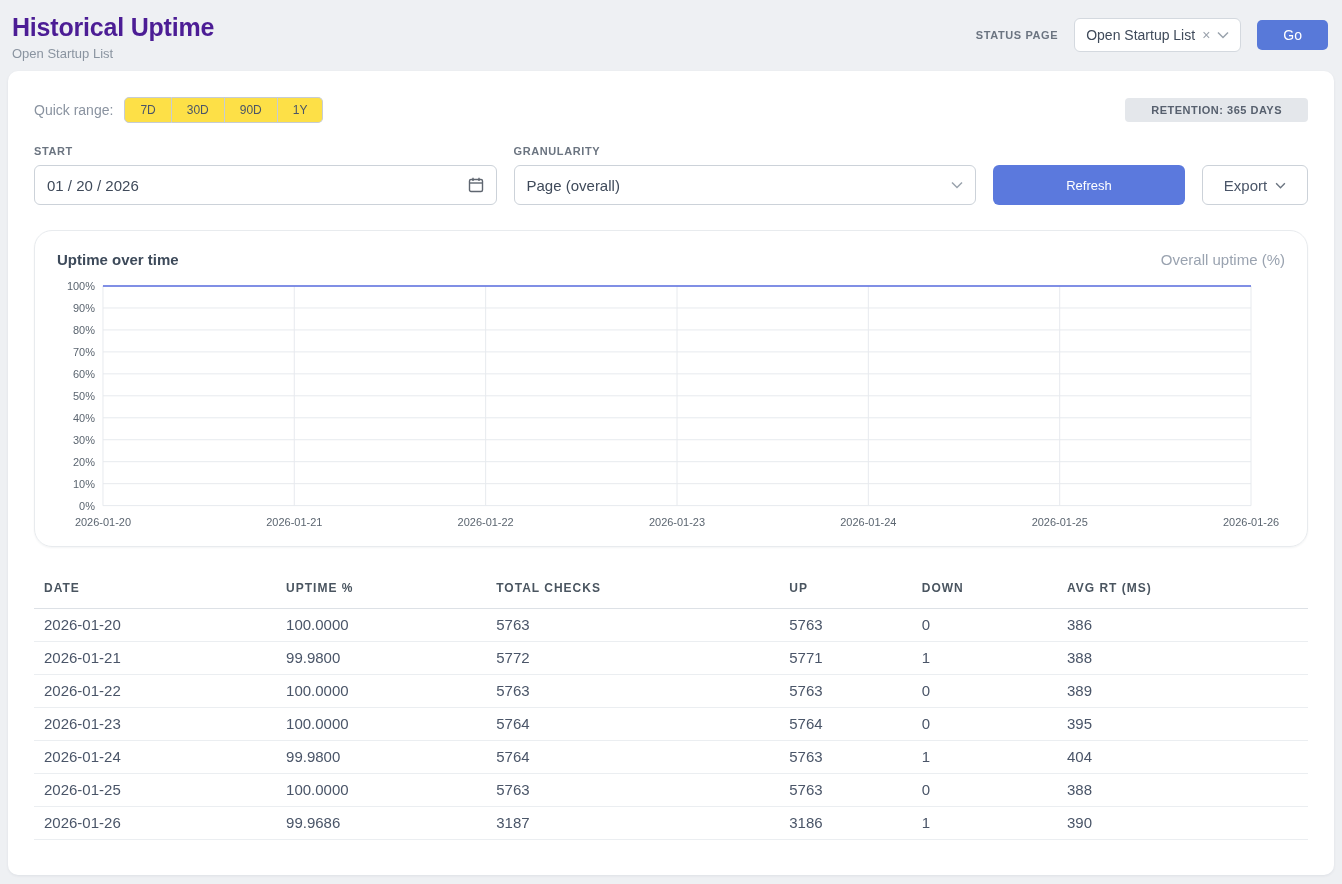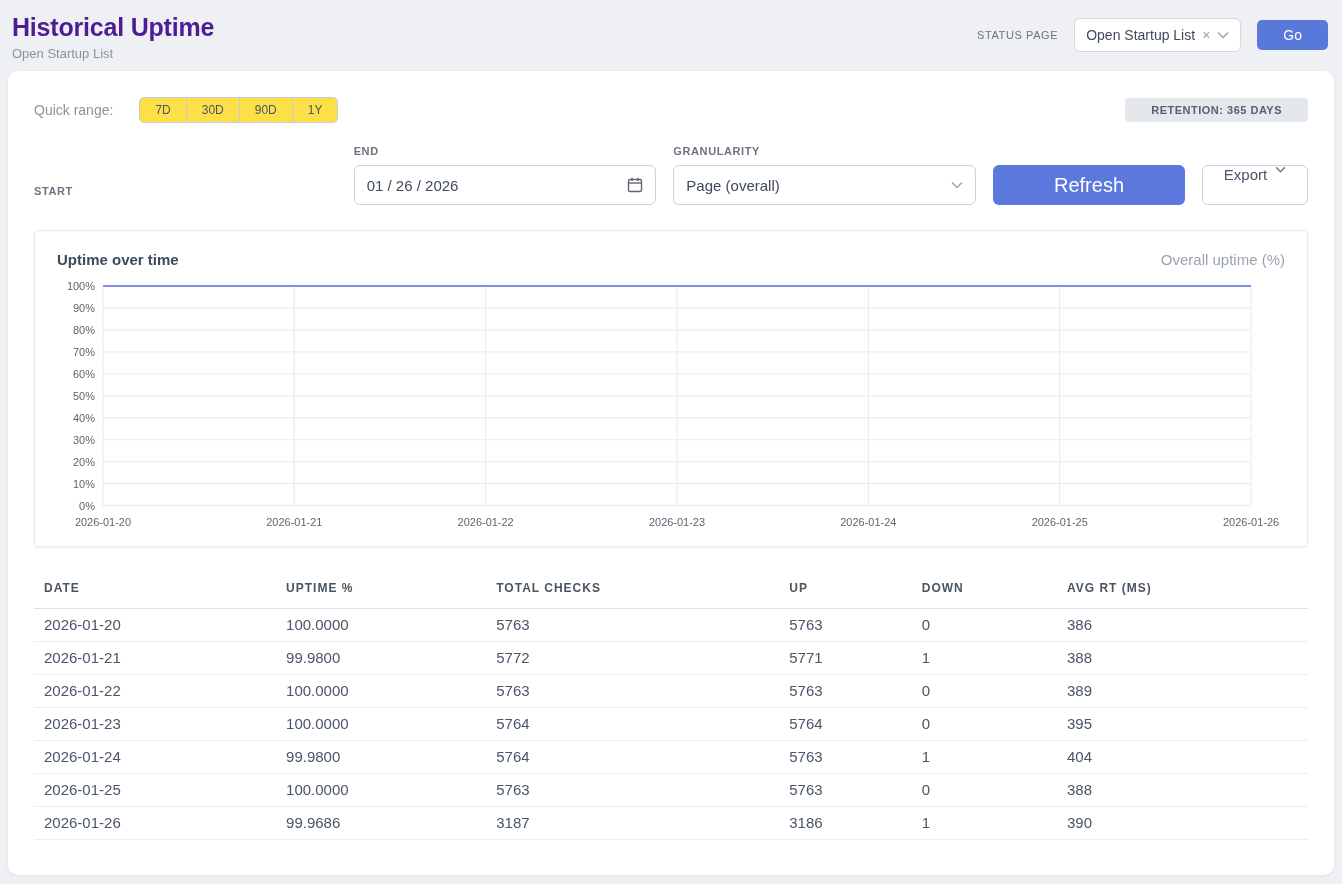--- a/index.html
+++ b/index.html
@@ -9,55 +9,55 @@
     font-family:"Liberation Sans", sans-serif;
     color:#3f4a5a;
   }
   button { font-family:inherit; }
 
   
   .topbar { display:flex; justify-content:space-between; align-items:flex-start; padding:13px 14px 10px 12px; }
   .page-title { font-size:25px; font-weight:700; color:#4c1d95; letter-spacing:-0.2px; }
   .page-subtitle { font-size:13px; color:#8a94a0; margin-top:4px; }
   .topbar-right { display:flex; align-items:center; gap:16px; margin-top:5px; }
-  .status-label { font-size:11px; font-weight:400; letter-spacing:0.6px; color:#6b7480; }
+  .status-label { font-size:11px; font-weight:700; letter-spacing:0.6px; color:#6b7480; }
   .status-select { display:flex; align-items:center; gap:7px; background:#fff; border:1px solid #d4d9df;
     border-radius:6px; height:34px; padding:0 11px; font-size:14px; color:#3f4a5a; cursor:pointer; }
   .clear-x { color:#9aa2ac; font-size:14px; line-height:1; }
   .go-btn { background:#5879d9; color:#fff; border:none; border-radius:5px; height:30px; padding:0 26px;
     font-size:14px; cursor:pointer; }
 
   
   .card { background:#fff; margin:0 8px; border-radius:10px; box-shadow:0 1px 3px rgba(20,30,50,0.07);
     padding:26px; height:804px; }
 
   .row1 { display:flex; justify-content:space-between; align-items:center; margin-bottom:22px; }
   .qr-wrap { display:flex; align-items:center; }
-  .qr-label { font-size:14px; color:#8a93a0; margin-right:26px; }
+  .qr-label { font-size:14px; color:#8a93a0; margin-right:11px; }
   .segmented { display:inline-flex; }
   .qr-btn { background:#fde047; border:1px solid #c6ccd4; border-left-width:0; padding:5px 15px; font-size:12px;
     font-weight:500; color:#4a5568; cursor:pointer; line-height:1.2; }
   .qr-btn:first-child { border-left-width:1px; border-radius:5px 0 0 5px; }
   .qr-btn:last-child { border-radius:0 5px 5px 0; }
   .retention-badge { background:#e4e7eb; color:#57606e; font-size:11px; font-weight:700; letter-spacing:0.5px;
     padding:6px 26px; border-radius:4px; }
 
   .form-row { display:flex; gap:17px; align-items:flex-end; margin-bottom:25px; }
   .field { flex:1; }
   .field-label { display:block; font-size:11px; font-weight:600; letter-spacing:0.6px; color:#6b7480; margin-bottom:8px; }
   .input { height:40px; border:1px solid #ccd2d9; border-radius:6px; display:flex; align-items:center;
     justify-content:space-between; padding:0 12px; font-size:15px; color:#3f4a5a; background:#fff; cursor:pointer; }
   .refresh-btn { width:192px; height:40px; background:#5b79dd; color:#fff; border:none; border-radius:6px;
-    font-size:20px; cursor:pointer; flex:none; }
+    font-size:13px; cursor:pointer; flex:none; }
   .export-btn { width:106px; height:40px; background:#fff; border:1px solid #ccd2d9; border-radius:6px;
-    font-size:15px; color:#4a5568; cursor:pointer; display:flex; justify-content:center;
+    font-size:15px; color:#4a5568; cursor:pointer; display:flex; align-items:center; justify-content:center;
     gap:8px; flex:none; }
 
   
-  .chart-card { border:1px solid #e8ebee; border-radius:3px; box-shadow:0 1px 2px rgba(20,30,50,0.05);
+  .chart-card { border:1px solid #e8ebee; border-radius:18px; box-shadow:0 1px 2px rgba(20,30,50,0.05);
     padding:20px 22px 14px; margin-bottom:24px; }
   .chart-head { display:flex; justify-content:space-between; align-items:center; margin-bottom:10px; }
   .chart-title { font-size:15px; font-weight:700; color:#3d4a5a; }
   .chart-legend { font-size:15px; color:#9aa3b0; }
   .chart-svg { width:100%; display:block; }
 
   
   table { width:100%; border-collapse:collapse; }
   th { text-align:left; font-size:12px; font-weight:700; letter-spacing:1px; color:#4a5560;
     padding:10px 10px 13px; border-bottom:1px solid #dde1e6; }
@@ -95,25 +95,22 @@
           <button class="qr-btn">90D</button>
           <button class="qr-btn">1Y</button>
         </div>
     </div>
     <span class="retention-badge">RETENTION: 365 DAYS</span>
   </div>
 
   <div class="form-row">
     <div class="field">
       <label class="field-label">START</label>
-    </div>
-    <div class="field">
-      <label class="field-label">END</label>
       <div class="input">
-        <span>01 / 26 / 2026</span>
+        <span>01 / 20 / 2026</span>
         <svg width="16" height="16" viewBox="0 0 16 16" fill="none" stroke="#5f6670" stroke-width="1.4">
           <rect x="1.5" y="2.5" width="13" height="12" rx="1.5"></rect>
           <line x1="1.5" y1="6" x2="14.5" y2="6"></line>
           <line x1="5" y1="0.8" x2="5" y2="4"></line>
           <line x1="11" y1="0.8" x2="11" y2="4"></line>
         </svg>
       </div>
     </div>
     <div class="field">
       <label class="field-label">GRANULARITY</label>

